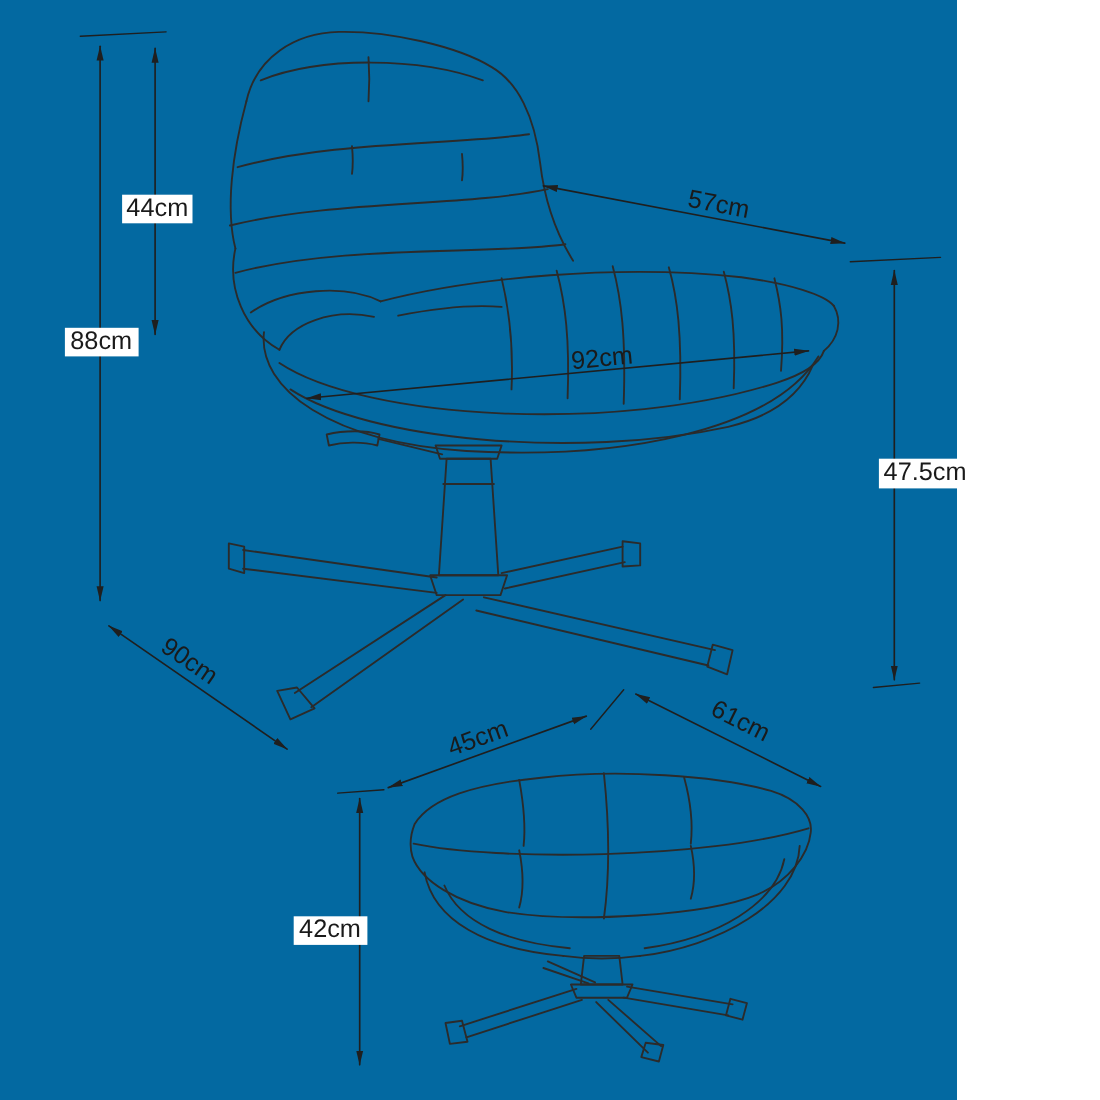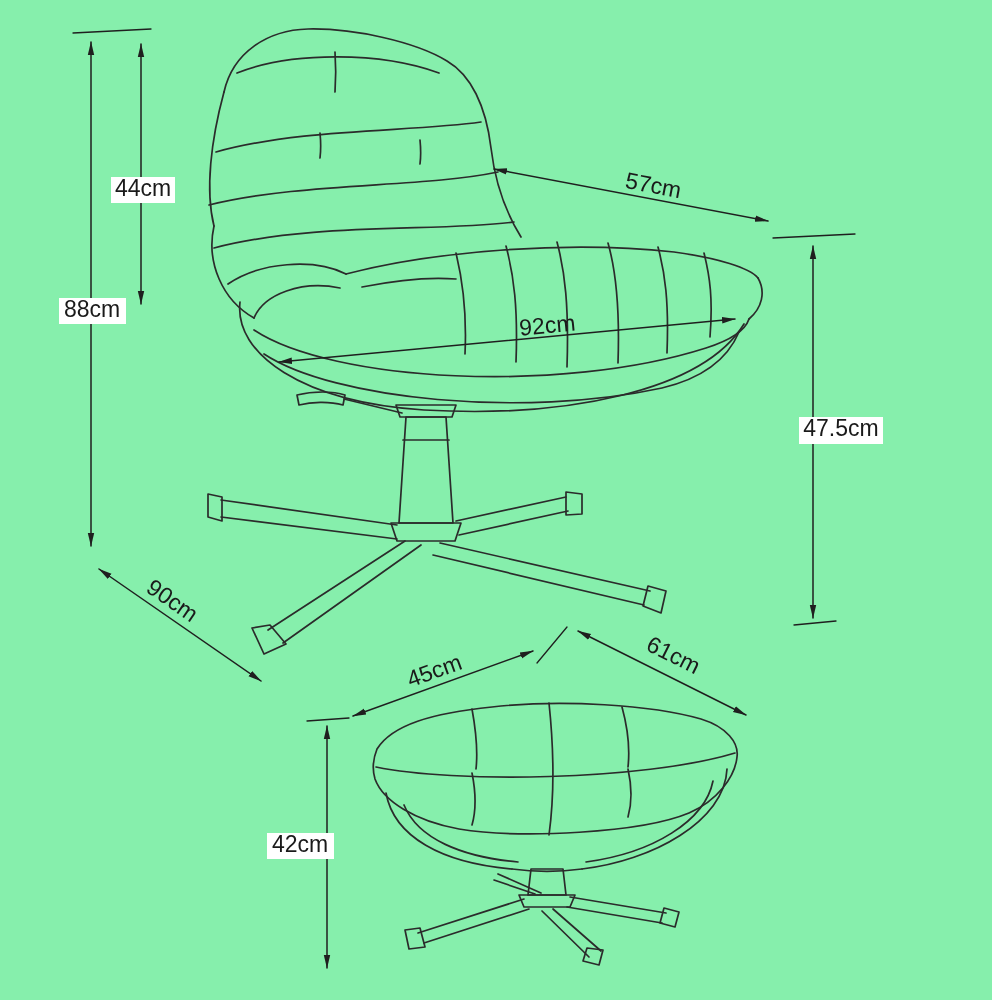--- a/index.html
+++ b/index.html
@@ -1,21 +1,21 @@
 <!DOCTYPE html>
 <html><head>
 <meta charset="utf-8">
 <style>
   html, body { margin: 0; padding: 0; }
   body {
     width: 1000px; height: 1000px;
     background: #ffffff;
     font-family: "Liberation Sans", sans-serif;
   }
-  .canvas { position: relative; width: 992px; height: 1000px; background: #86efac; }
+  .canvas { position: relative; width: 870px; height: 1000px; background: #0369a1; }
   svg { display: block; }
   .art { stroke: #2b2b2b; fill: none; stroke-width: 1.7; stroke-linecap: round; stroke-linejoin: round; }
   .dim { stroke: #1f1f1f; fill: none; stroke-width: 1.5; stroke-linecap: round; }
   .tick { stroke: #1f1f1f; fill: none; stroke-width: 1.3; stroke-linecap: round; }
   .mask { fill: #ffffff; stroke: none; }
   .lbl { fill: #1a1a1a; font-size: 23px; font-family: "Liberation Sans", sans-serif; text-anchor: middle; }
 </style>
 </head>
 <body>
 

